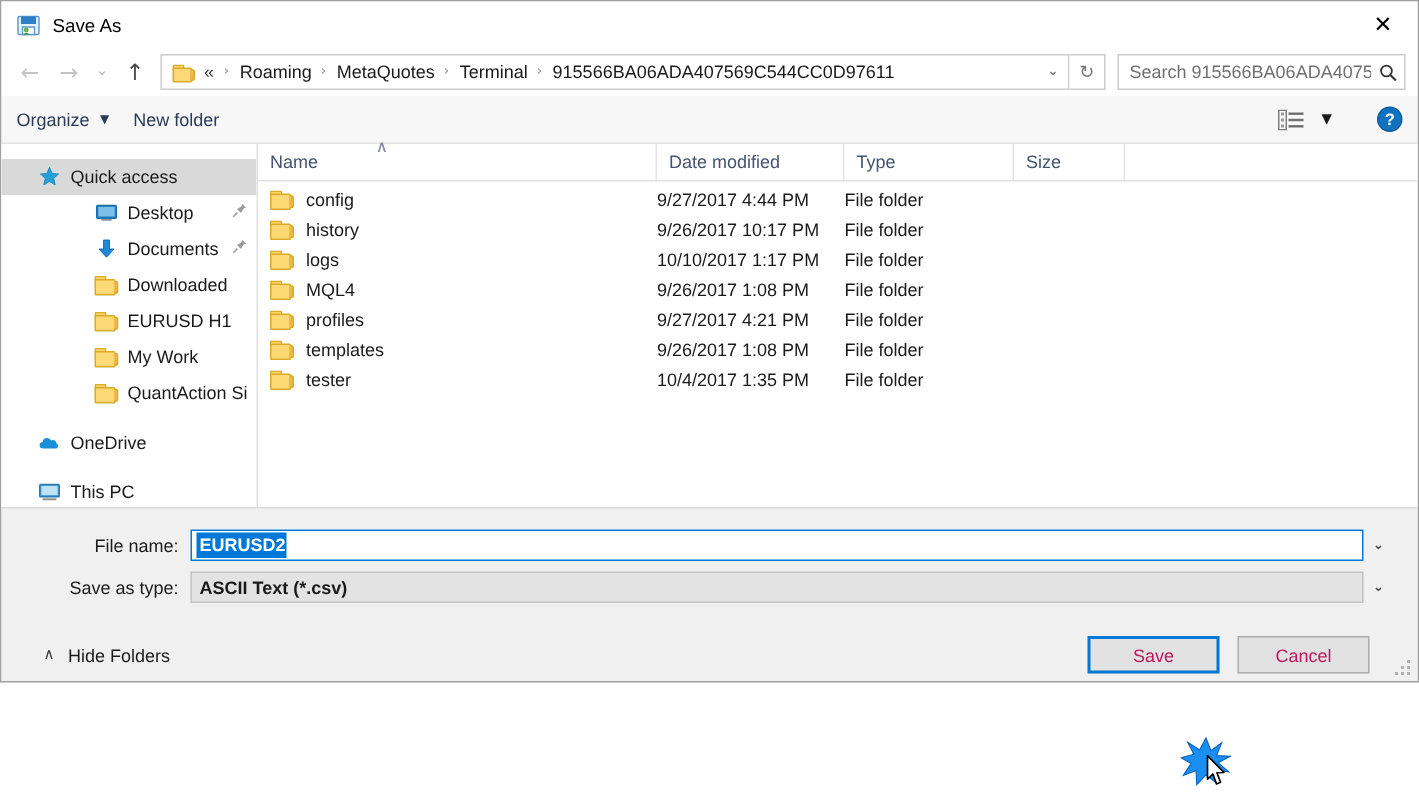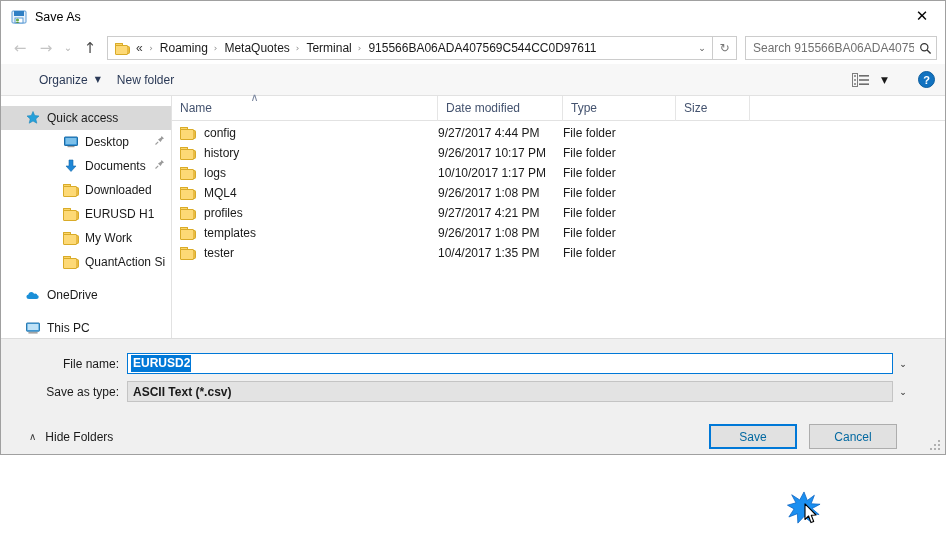--- a/index.html
+++ b/index.html
@@ -105,21 +105,21 @@
     width: 22px; flex: none; display: flex; align-items: center; justify-content: center;
     color: #3a3a3a; font-family: "DejaVu Sans", sans-serif; font-size: 12px;
   }
 
   
   .cmdbar {
     height: 32px; min-height: 32px;
     background: #f7f7f7;
     border-bottom: 1px solid #e2e2e2;
     display: flex; align-items: center;
-    padding: 0 10px 0 30px;
+    padding: 0 10px 0 2px;
     position: relative;
   }
   .cmd-item {
     font-size: 12px; color: #2b3a57; display: flex; align-items: center;
     padding: 0 8px; height: 24px;
   }
   .cmd-caret {
     font-family: "DejaVu Sans", sans-serif; font-size: 8px;
     margin-left: 7px; color: #2b3a57;
   }
@@ -208,21 +208,21 @@
   .fi-side {
     position: absolute; right: 0; top: 4px; bottom: 1px; width: 3px;
     background: #e9bb44; border: 1px solid #d9ab28; border-left: none;
     border-radius: 0 2px 2px 0; z-index: 2;
   }
 
   
   .formpane {
     background: #f0f0f0;
     border-top: 1px solid #dcdcdc;
-    padding: 14px 32px 0 16px;
+    padding: 14px 16px 0 16px;
     flex: none;
   }
   .frow { display: flex; align-items: center; margin-bottom: 7px; }
   .flabel { width: 110px; text-align: right; padding-right: 8px; font-size: 12px; color: #1a1a1a; flex: none; }
   .fctrl { flex: 1 1 auto; height: 21px; display: flex; align-items: flex-end; font-weight: bold; }
   .fname-field {
     flex: 1 1 auto; height: 21px; background: #fff;
     border: 1px solid #0078d7; display: flex; align-items: center;
   }
   .fname-val {
@@ -244,21 +244,21 @@
     display: flex; align-items: center;
     padding: 10px 16px 0 12px;
     height: 45px;
   }
   .hide-folders { display: flex; align-items: center; font-size: 12px; color: #1a1a1a; }
   .hf-caret { font-family: "DejaVu Sans", sans-serif; font-size: 10px; margin-right: 9px; color: #3a3a3a; }
   .btn-spacer { flex: 1 1 auto; }
   .btn {
     width: 88px; height: 25px;
     display: flex; align-items: center; justify-content: center;
-    font-size: 12px; color: #0369a1;
+    font-size: 12px; color: #be185d;
     background: #e1e1e1; border: 1px solid #adadad;
   }
   .btn.primary { border: 2px solid #0078d7; background: #e1e1e1; margin-right: 12px; }
   .grip {
     position: absolute; right: 4px; bottom: 3px;
     width: 11px; height: 11px;
   }
   .grip i {
     position: absolute; width: 2px; height: 2px; background: #b0b0b0;
   }

